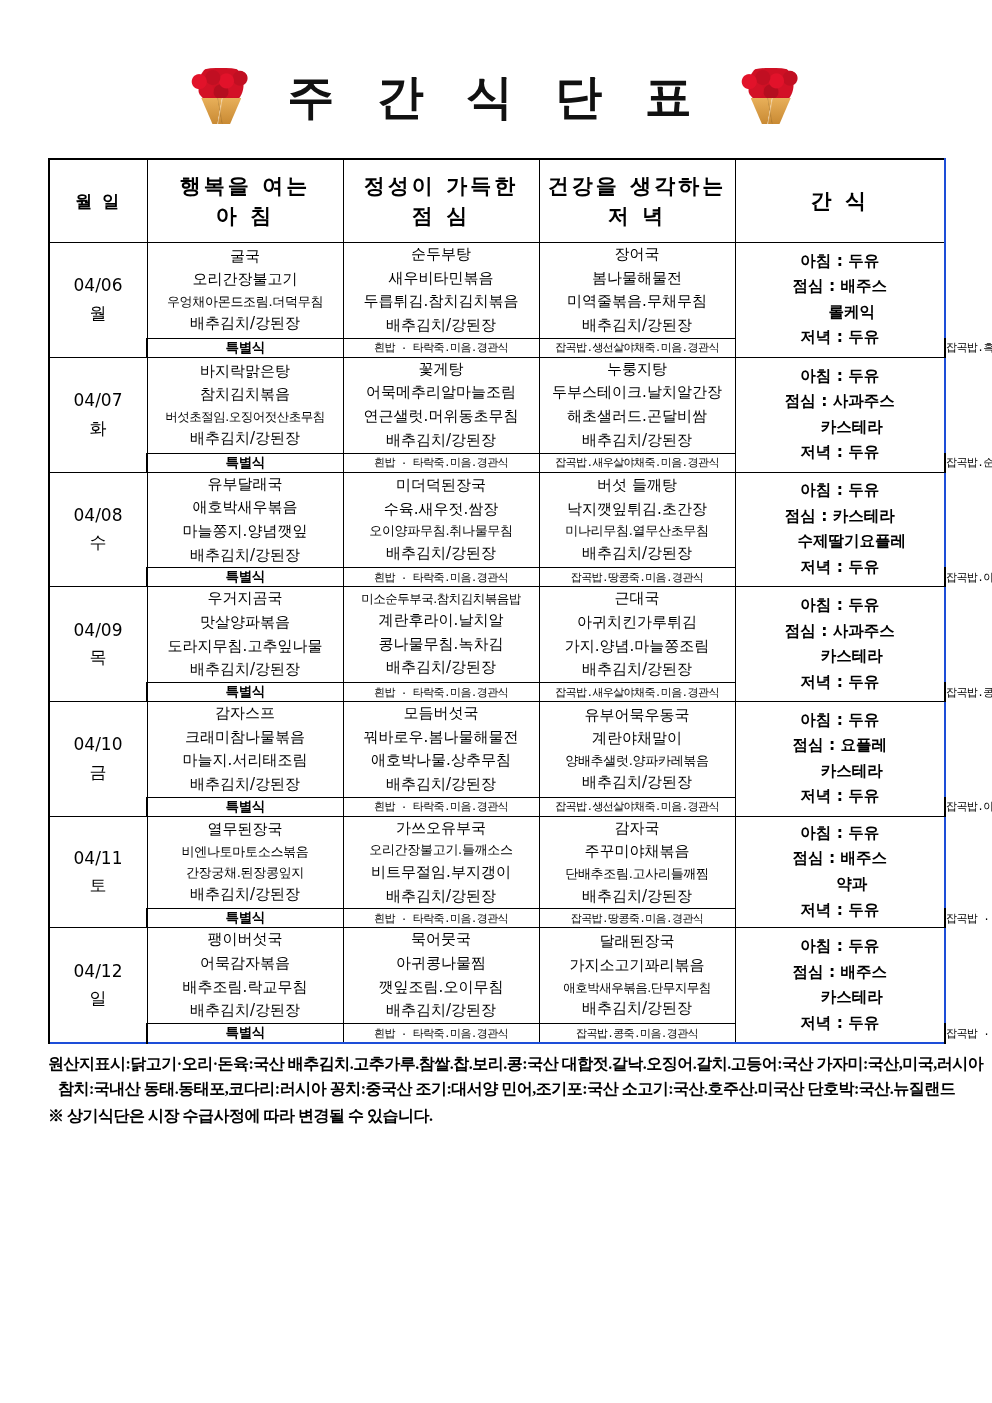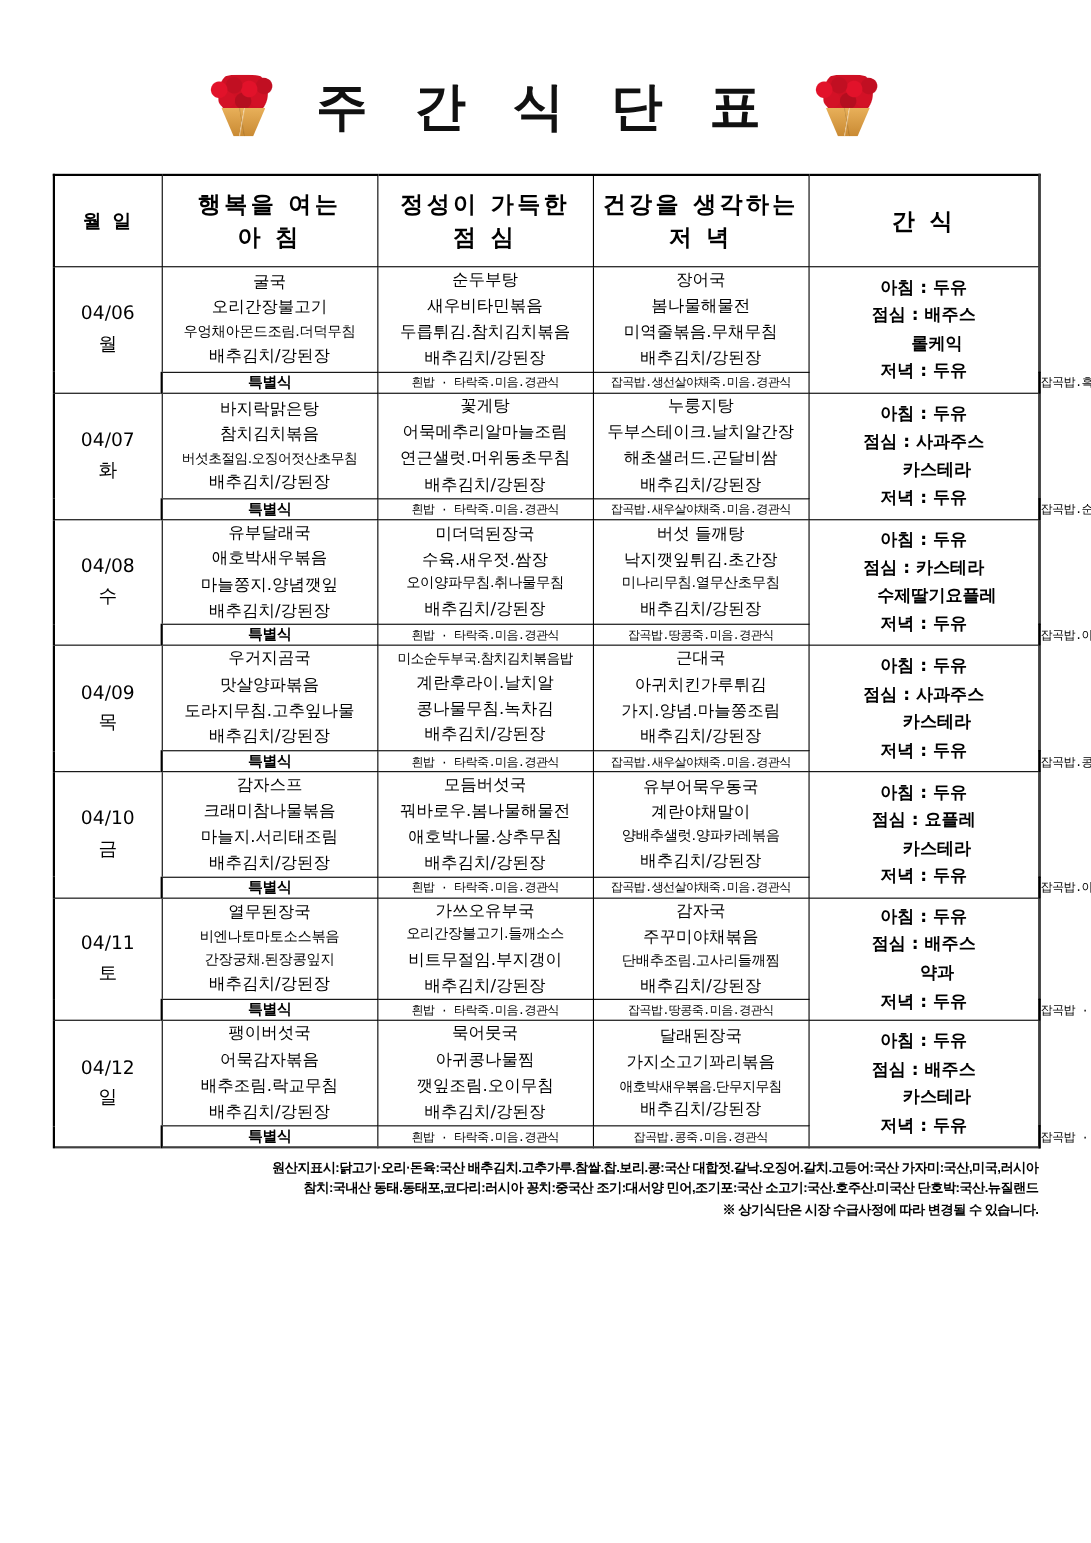--- a/index.html
+++ b/index.html
@@ -22,21 +22,20 @@
     padding: 0 48px;
   }
 
   
   .title-row {
     display: flex;
     align-items: center;
     justify-content: center;
     gap: 18px;
     padding-top: 62px;
-    padding-bottom: 26px;
   }
   .title-text {
     font-family: "DejaVu Serif", serif;
     font-size: 47px;
     font-weight: bold;
     letter-spacing: 13px;
     color: #111111;
     white-space: nowrap;
   }
 
@@ -92,21 +91,22 @@
       linear-gradient(100deg, transparent 46%, rgba(255,255,255,.5) 47%, transparent 50%),
       linear-gradient(80deg, transparent 46%, rgba(0,0,0,.12) 47%, transparent 50%);
     clip-path: polygon(0 0, 100% 0, 72% 100%, 28% 100%);
   }
 
   
   table.menu {
     border-collapse: collapse;
     width: 896px;
     table-layout: fixed;
-    border: 2px solid #404040;
+    border: 2px solid #1d4ed8;
+    margin-top: 26px;
   }
   table.menu td, table.menu th {
     border: 1px solid #000;
     text-align: center;
     vertical-align: middle;
     padding: 0;
   }
   
   table.menu tr:first-child th { border-top: 2px solid #000; }
   table.menu tr td:first-child, table.menu tr th:first-child { border-left: 2px solid #000; }
@@ -173,26 +173,26 @@
     letter-spacing: -0.6px;
     padding: 4px 2px;
     white-space: nowrap;
     font-family: Liberation Mono, monospace;
   }
 
   
   .footer {
     width: 896px;
     margin-top: 8px;
-    font-size: 12px;
+    font-size: 16px;
     line-height: 1.55;
     font-weight: bold;
     letter-spacing: -0.5px;
-    text-align: right;
-    font-family: Liberation Sans, sans-serif;
+    text-align: left;
+    font-family: Liberation Serif, serif;
     white-space: nowrap;
   }
   .footer .ln { display: block; }
   .footer .ln.indent { padding-left: 10px; }
   .footer .note { display: block; padding-top: 2px; }
 </style>
 </head>
 <body>
 
 <div class="page">

